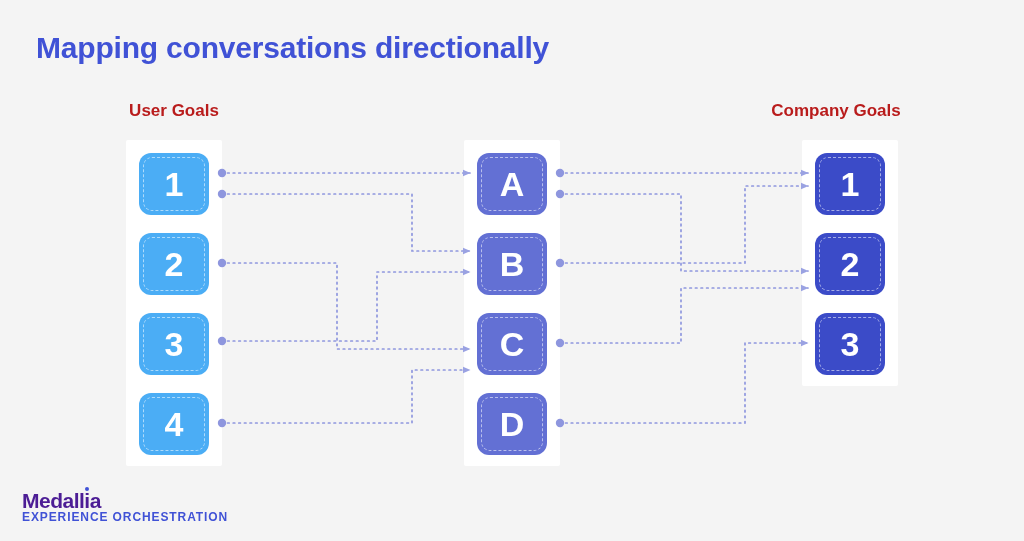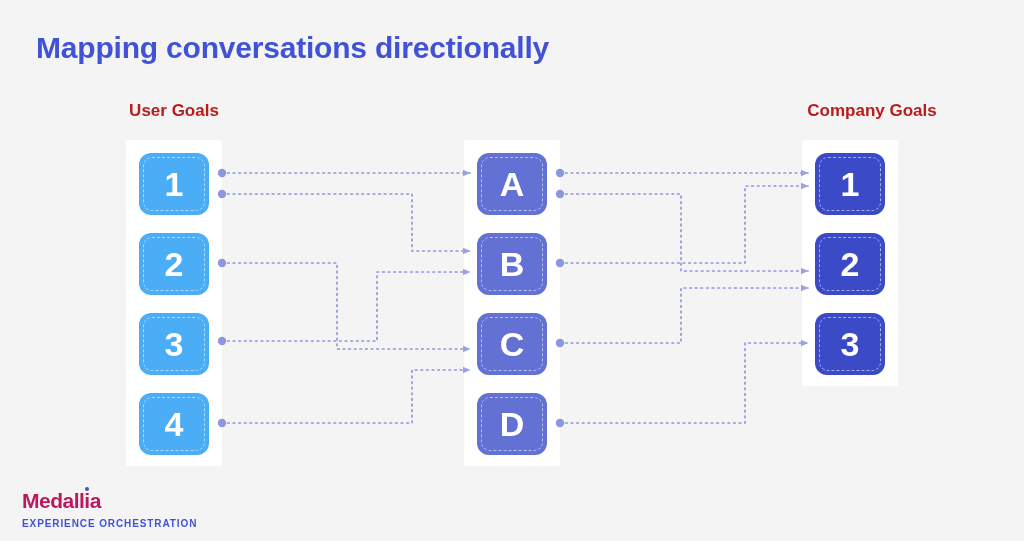--- a/index.html
+++ b/index.html
@@ -40,21 +40,21 @@
     top: 101px;
     font-size: 17px;
     font-weight: bold;
     color: #b91c1c;
     white-space: nowrap;
     text-align: center;
     transform: translateX(-50%);
   }
   #header-user    { left: 174px; }
   #header-content { left: 512px; }
-  #header-company { left: 872px; }
+  #header-company { left: 836px; }
 
   
   .panel {
     position: absolute;
     background: #ffffff;
     border-radius: 2px;
   }
   #panel-left   { left: 126px; top: 140px; width: 96px;  height: 326px; }
   #panel-middle { left: 464px; top: 140px; width: 96px;  height: 326px; }
   #panel-right  { left: 802px; top: 140px; width: 96px;  height: 246px; }
@@ -111,37 +111,37 @@
 
   
   #logo {
     position: absolute;
     left: 22px;
     top: 490px;
   }
   #logo-wordmark {
     font-size: 21px;
     font-weight: bold;
-    color: #be185d;
+    color: #4c1d95;
     letter-spacing: -0.5px;
     line-height: 1;
     position: relative;
   }
   #logo-dot {
     position: absolute;
     left: 63px;
     top: -3px;
     width: 4px;
     height: 4px;
     border-radius: 50%;
     background: #4052d6;
   }
   #logo-tagline {
-    margin-top: 8px;
-    font-size: 10px;
+    margin-top: 0;
+    font-size: 12px;
     font-weight: bold;
     color: #4052d6;
     letter-spacing: 0.9px;
     line-height: 1;
   }
 </style>
 </head>
 <body>
 
 <div id="slide">

